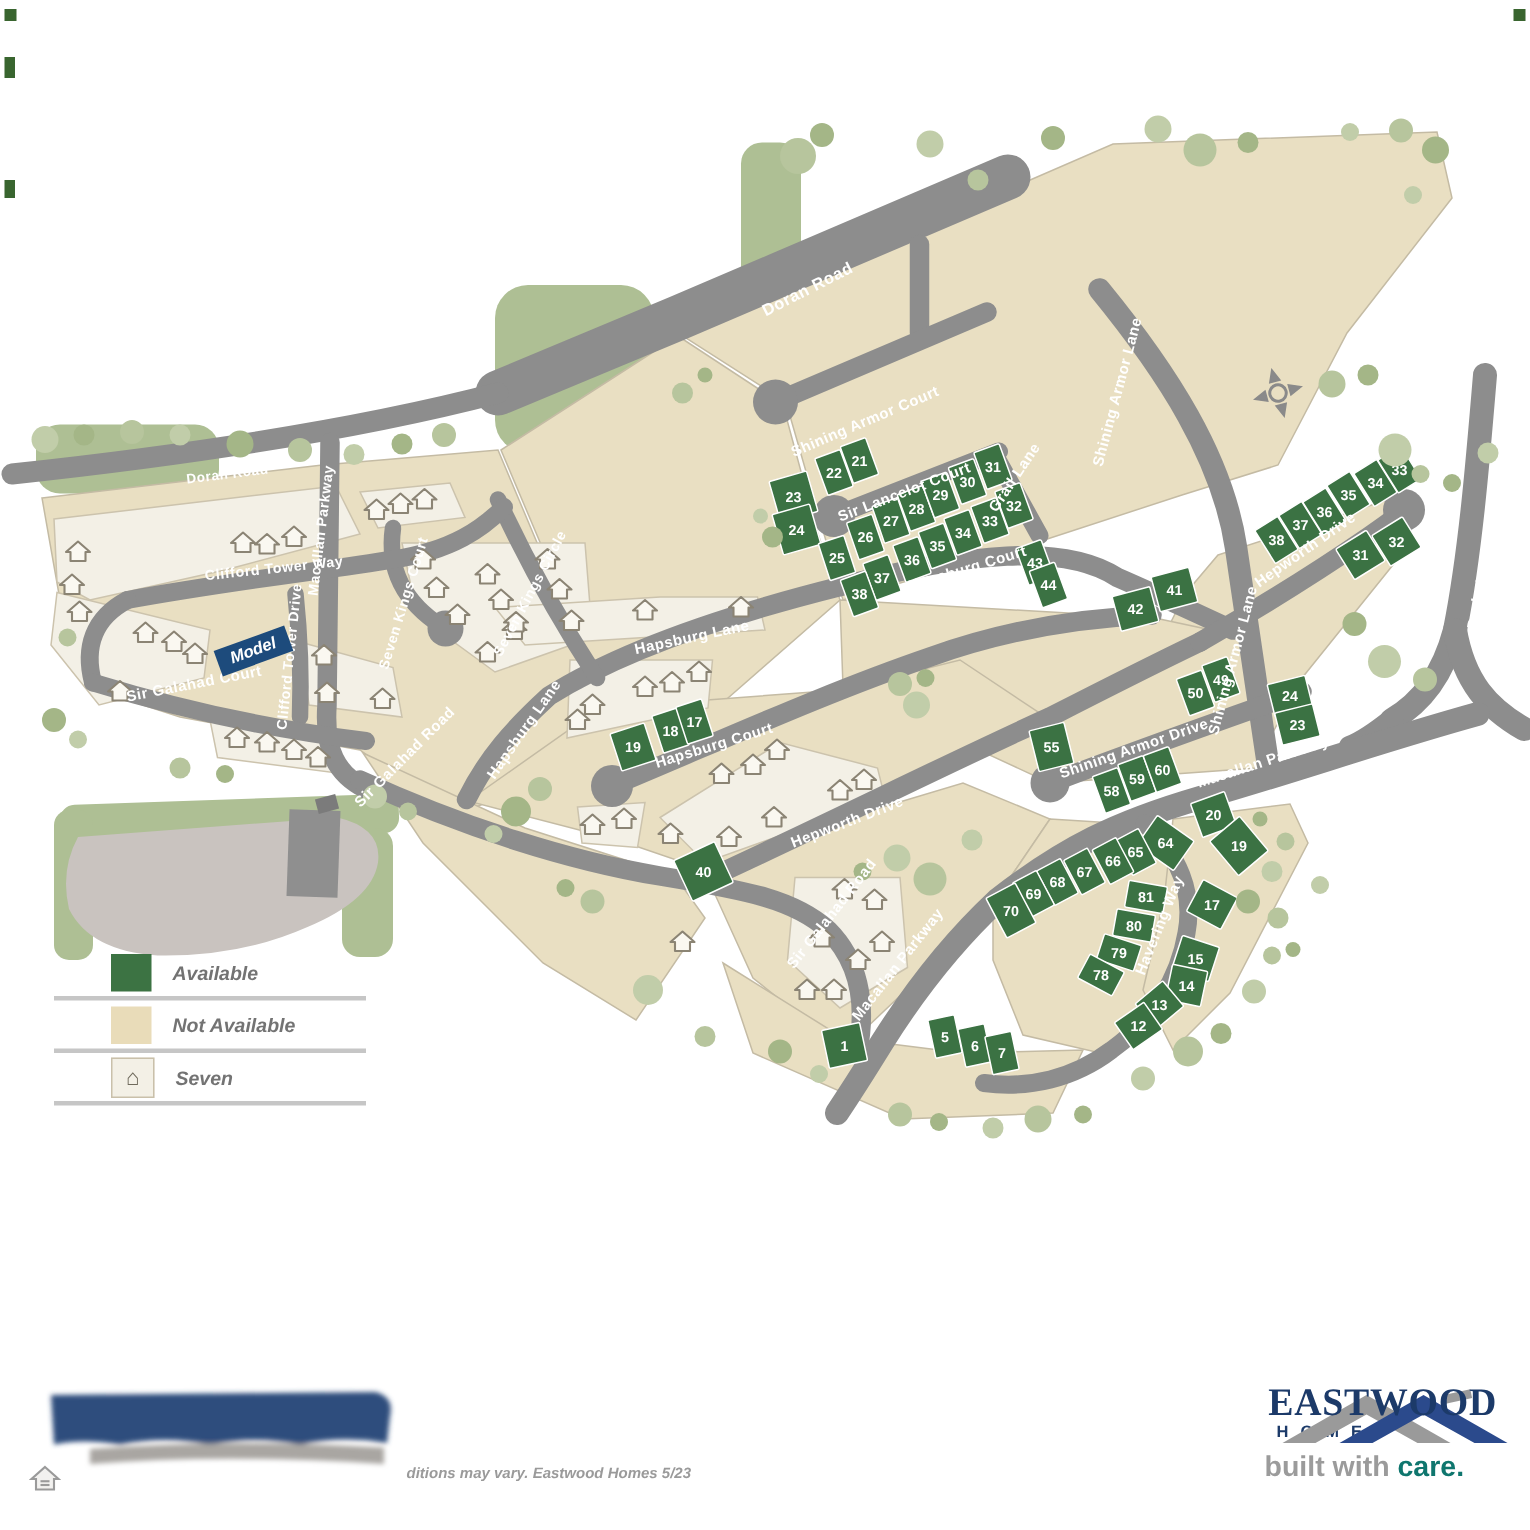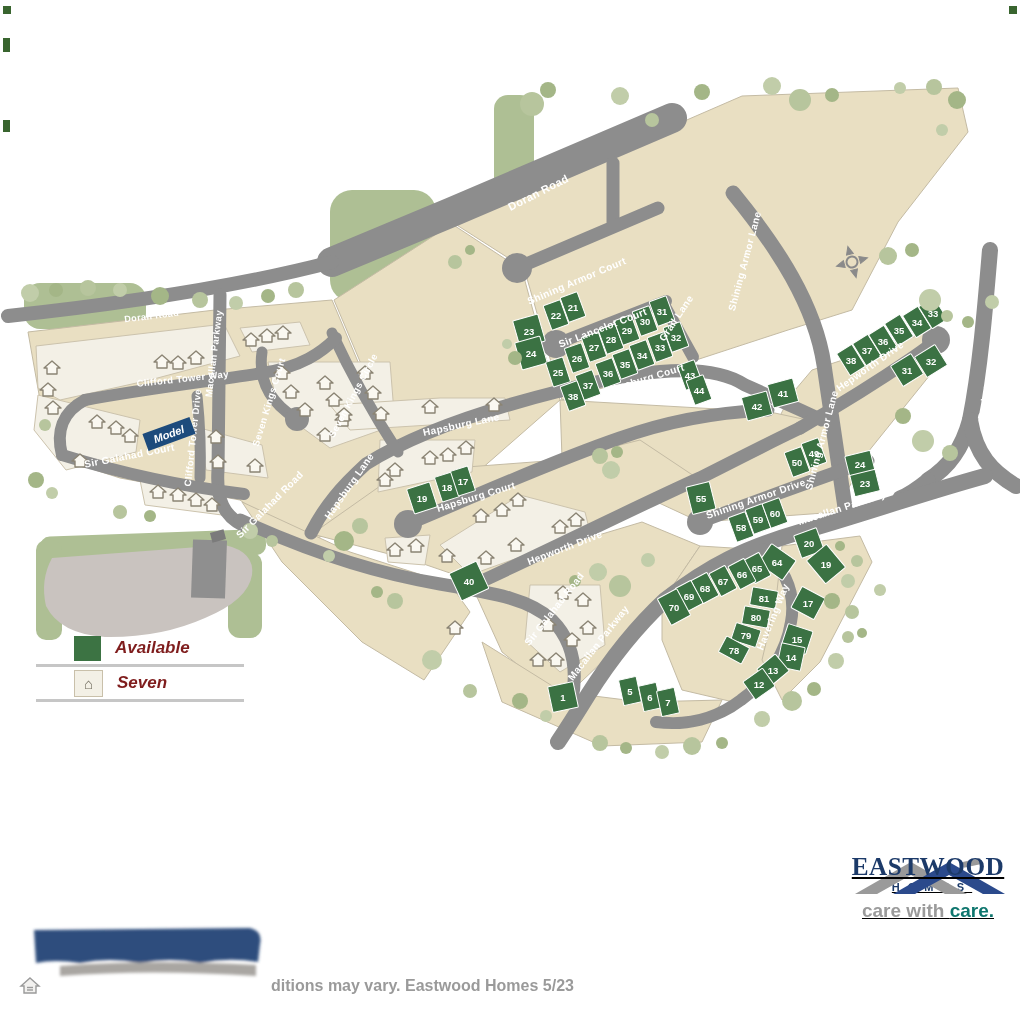--- a/index.html
+++ b/index.html
@@ -12,30 +12,30 @@
            font-family:"Liberation Sans",sans-serif;}
   
   .legend{position:absolute;left:36px;top:632px;width:208px;z-index:5;}
   .legend-row{display:flex;align-items:center;gap:14px;height:32px;padding-left:38px;
               border-bottom:3px solid #c6c6c6;}
   .legend-row .sw{width:27px;height:25px;flex:0 0 auto;}
   .sw-available{background:#3c7343;}
   .sw-na{background:#e9dcb9;}
   .sw-sold{background:#f3f0e6;border:1px solid #c9c0aa;width:25px;height:23px;
            display:flex;align-items:center;justify-content:center;color:#6f6a5c;font-size:15px;}
-  .legend-label{font-size:17px;font-weight:bold;font-style:italic;color:#7f1d1d;}
+  .legend-label{font-size:13px;font-weight:bold;font-style:italic;color:#737373;}
   
   .model-badge{position:absolute;left:144px;top:425px;background:#1d4b7c;color:#fff;
                font-style:italic;font-weight:bold;font-size:11px;padding:3px 9px;
                transform:rotate(-20deg);z-index:4;}
   
-  .footer-tail{position:absolute;left:271px;top:977px;font-size:16px;font-weight:bold;
-               color:#9a9a9a;z-index:5;}
+  .footer-tail{position:absolute;left:271px;top:977px;font-size:10px;font-weight:bold;
+               color:#9a9a9a;z-index:5;font-style:italic;}
   
-  .brand{position:absolute;left:843px;top:854px;width:170px;text-align:center;z-index:5;text-decoration:underline;}
+  .brand{position:absolute;left:843px;top:922px;width:170px;text-align:left;z-index:5;}
   .brand-name{font-family:"Liberation Serif",serif;font-weight:bold;font-size:26px;
               color:#1c3a69;letter-spacing:.5px;line-height:1;transform:scaleX(.97);}
   .brand-homes{font-size:11px;font-weight:bold;color:#1c3a69;letter-spacing:8px;
                padding-left:8px;margin-top:2px;line-height:1;}
   .brand-tag{font-size:19px;font-weight:bold;margin-top:8px;color:#9b9b9b;line-height:1;}
   .brand-tag .care{color:#0f766e;}
 </style>
 </head>
 <body>
 
@@ -572,31 +572,35 @@
     <rect x="3" y="120" width="7" height="12"></rect>
   </g>
 </svg>
 
 <div class="legend">
   <div class="legend-row">
     <span class="sw sw-available"></span>
     <span class="legend-label">Available</span>
   </div>
   <div class="legend-row">
+    <span class="sw sw-na"></span>
+    <span class="legend-label">Not Available</span>
+  </div>
+  <div class="legend-row">
     <span class="sw sw-sold">⌂</span>
     <span class="legend-label">Seven</span>
   </div>
 </div>
 
 <div class="model-badge">Model</div>
 
 <div class="footer-tail">ditions may vary. Eastwood Homes 5/23</div>
 
 <div class="brand">
   <svg width="170" height="42" viewBox="0 0 170 42">
     <polygon points="12,40 68,8 124,40 102,40 68,21 34,40" fill="#9a9a9a"></polygon>
     <polygon points="50,40 106,8 162,40 140,40 106,21 72,40" fill="#2b4a8c"></polygon>
     <rect x="120" y="6" width="18" height="6" fill="#9a9a9a" transform="rotate(-12 129 9)"></rect>
   </svg>
   <div class="brand-name">EASTWOOD</div>
   <div class="brand-homes">HOMES</div>
-  <div class="brand-tag"><span>care with </span><span class="care">care.</span></div>
+  <div class="brand-tag"><span>built with </span><span class="care">care.</span></div>
 </div>
 
 </body></html>

